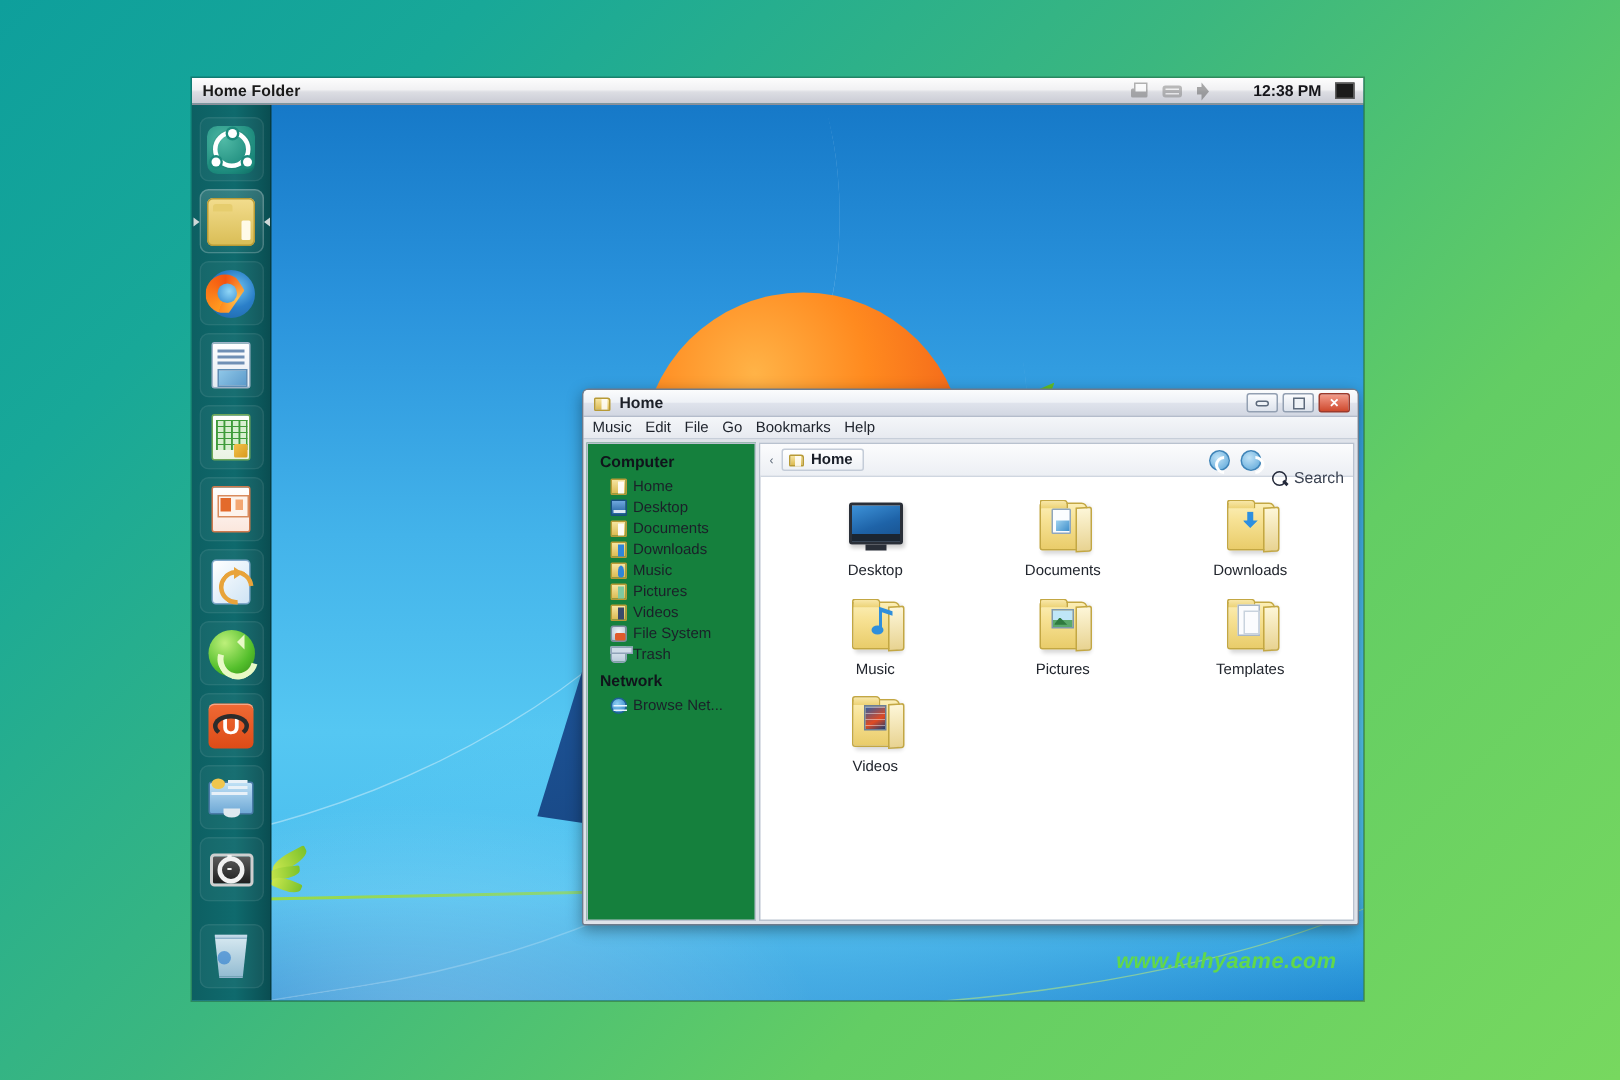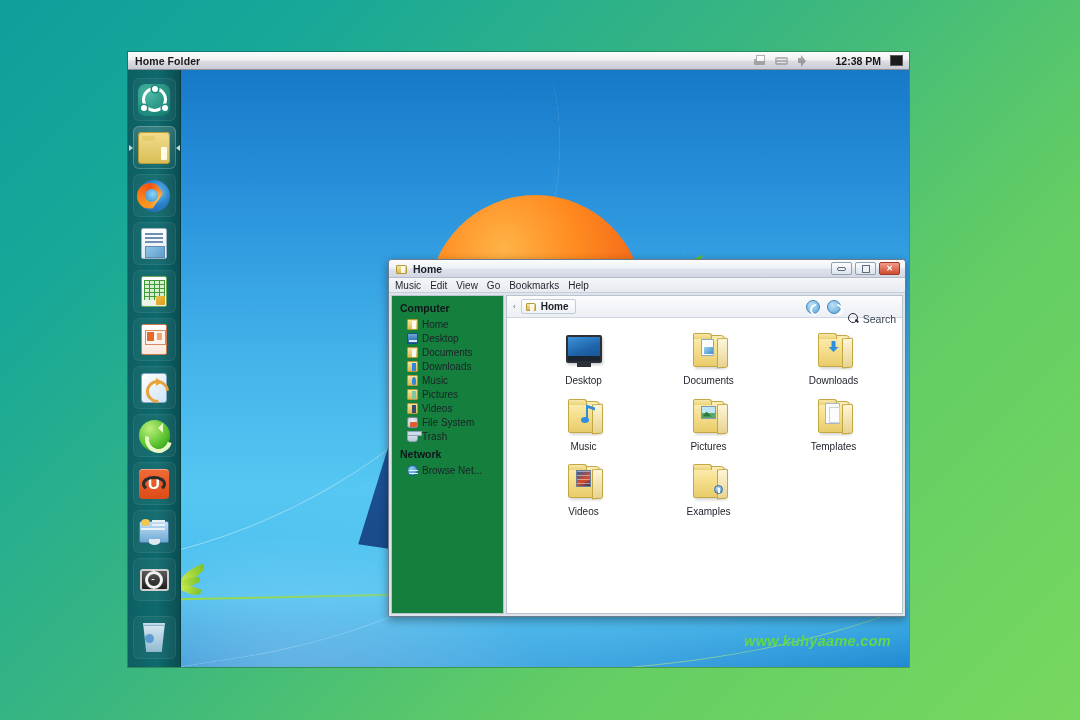--- a/index.html
+++ b/index.html
@@ -293,21 +293,21 @@
     background:linear-gradient(to bottom,#ffffff,#eef1f6);
     border:1px solid #c4ccd8;border-radius:2px;
     font-size:10px;font-weight:bold;color:#1a1f28;
   }
   .bar-right{margin-left:auto;display:flex;align-items:center;gap:7px;}
   .navbtn{width:14px;height:14px;border-radius:50%;
     background:radial-gradient(circle at 40% 35%,#bfe2f7,#5aa5d8);border:1px solid #3f84b8;position:relative;}
   .navbtn::after{content:"";position:absolute;left:3px;top:3px;width:8px;height:8px;border-radius:50%;
     border:2px solid #fff;border-right-color:transparent;border-bottom-color:transparent;transform:rotate(-45deg);}
   .navbtn.fwd::after{transform:rotate(135deg);}
-  .search-wrap{display:flex;align-items:center;gap:4px;font-size:10.5px;color:#3b4352;margin-top:24px;}
+  .search-wrap{display:flex;align-items:flex-end;gap:4px;font-size:10.5px;color:#3b4352;margin-top:24px;}
   .mag{width:11px;height:11px;position:relative;}
   .mag::before{content:"";position:absolute;left:0;top:0;width:8px;height:8px;border:1.6px solid #23293a;border-radius:50%;}
   .mag::after{content:"";position:absolute;left:7px;top:7px;width:4px;height:1.8px;background:#23293a;transform:rotate(45deg);}
 
   .fm-grid{flex:1;padding:14px 0 0 14px;display:flex;flex-wrap:wrap;align-content:flex-start;overflow:hidden;}
   .fitem{width:125px;display:flex;flex-direction:column;align-items:center;margin-bottom:11px;}
   .fitem .ic{width:44px;height:40px;position:relative;margin-bottom:3px;}
   .fitem .lbl{font-size:10px;color:#22262e;text-align:center;line-height:1.15;max-width:118px;}
 
   
@@ -429,21 +429,21 @@
             </div>
           <div class="wbtn close">
               <span>✕</span>
             </div>
         </div>
       </div>
 
       <div class="fm-menu">
         <span>Music</span>
         <span>Edit</span>
-        <span>View</span>
+        <span>File</span>
         <span>Go</span>
         <span>Bookmarks</span>
         <span>Help</span>
       </div>
 
       <div class="fm-body">
 
         <div class="fm-side">
           <div class="side-head">Computer</div>
 
@@ -566,27 +566,20 @@
             </div>
 
             <div class="fitem">
               <div class="ic">
                 <div class="bigfold"></div>
                   <div class="emb e-vid"></div>
               </div>
               <div class="lbl">Videos</div>
             </div>
 
-            <div class="fitem">
-              <div class="ic">
-                <div class="bigfold"></div>
-                  <div class="emb e-link"></div>
-              </div>
-              <div class="lbl">Examples</div>
-            </div>
 
 
           </div>
         </div>
       </div>
     </div>
   </div>
 
   <div class="dock">
     <div class="dock-item">

